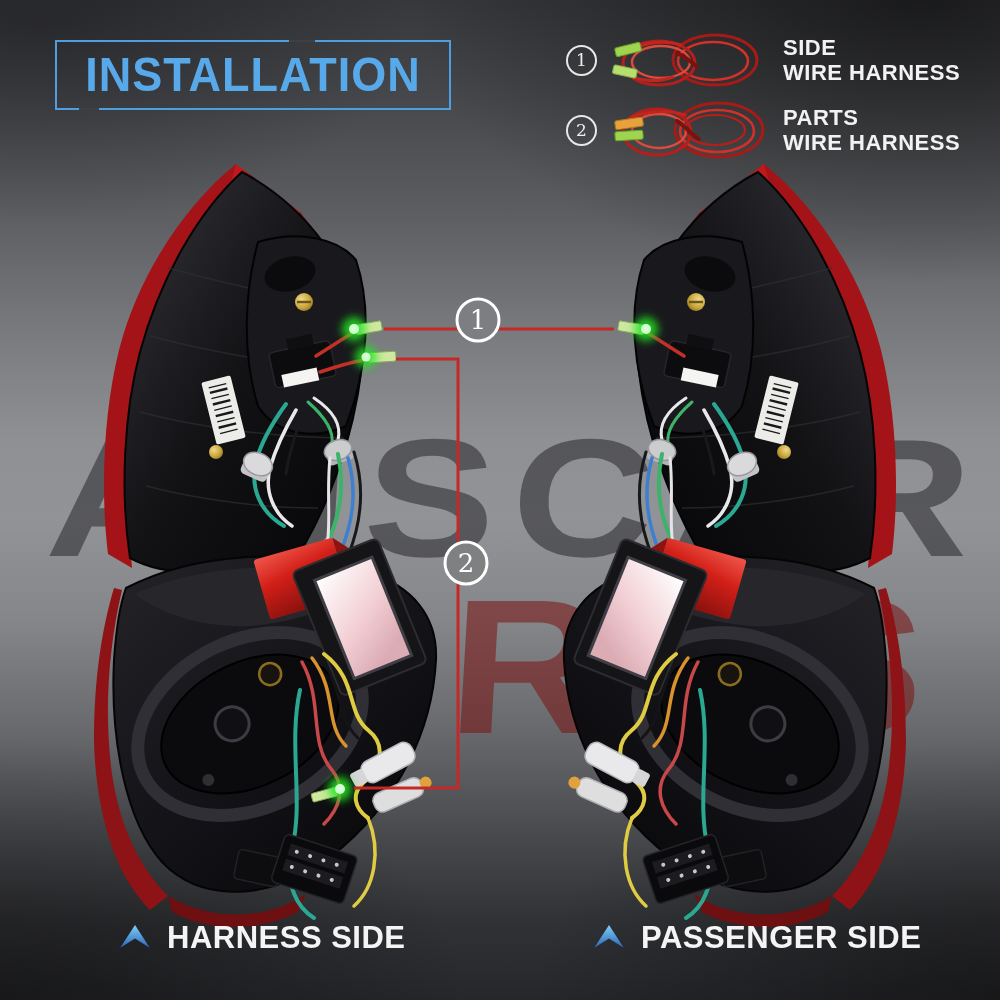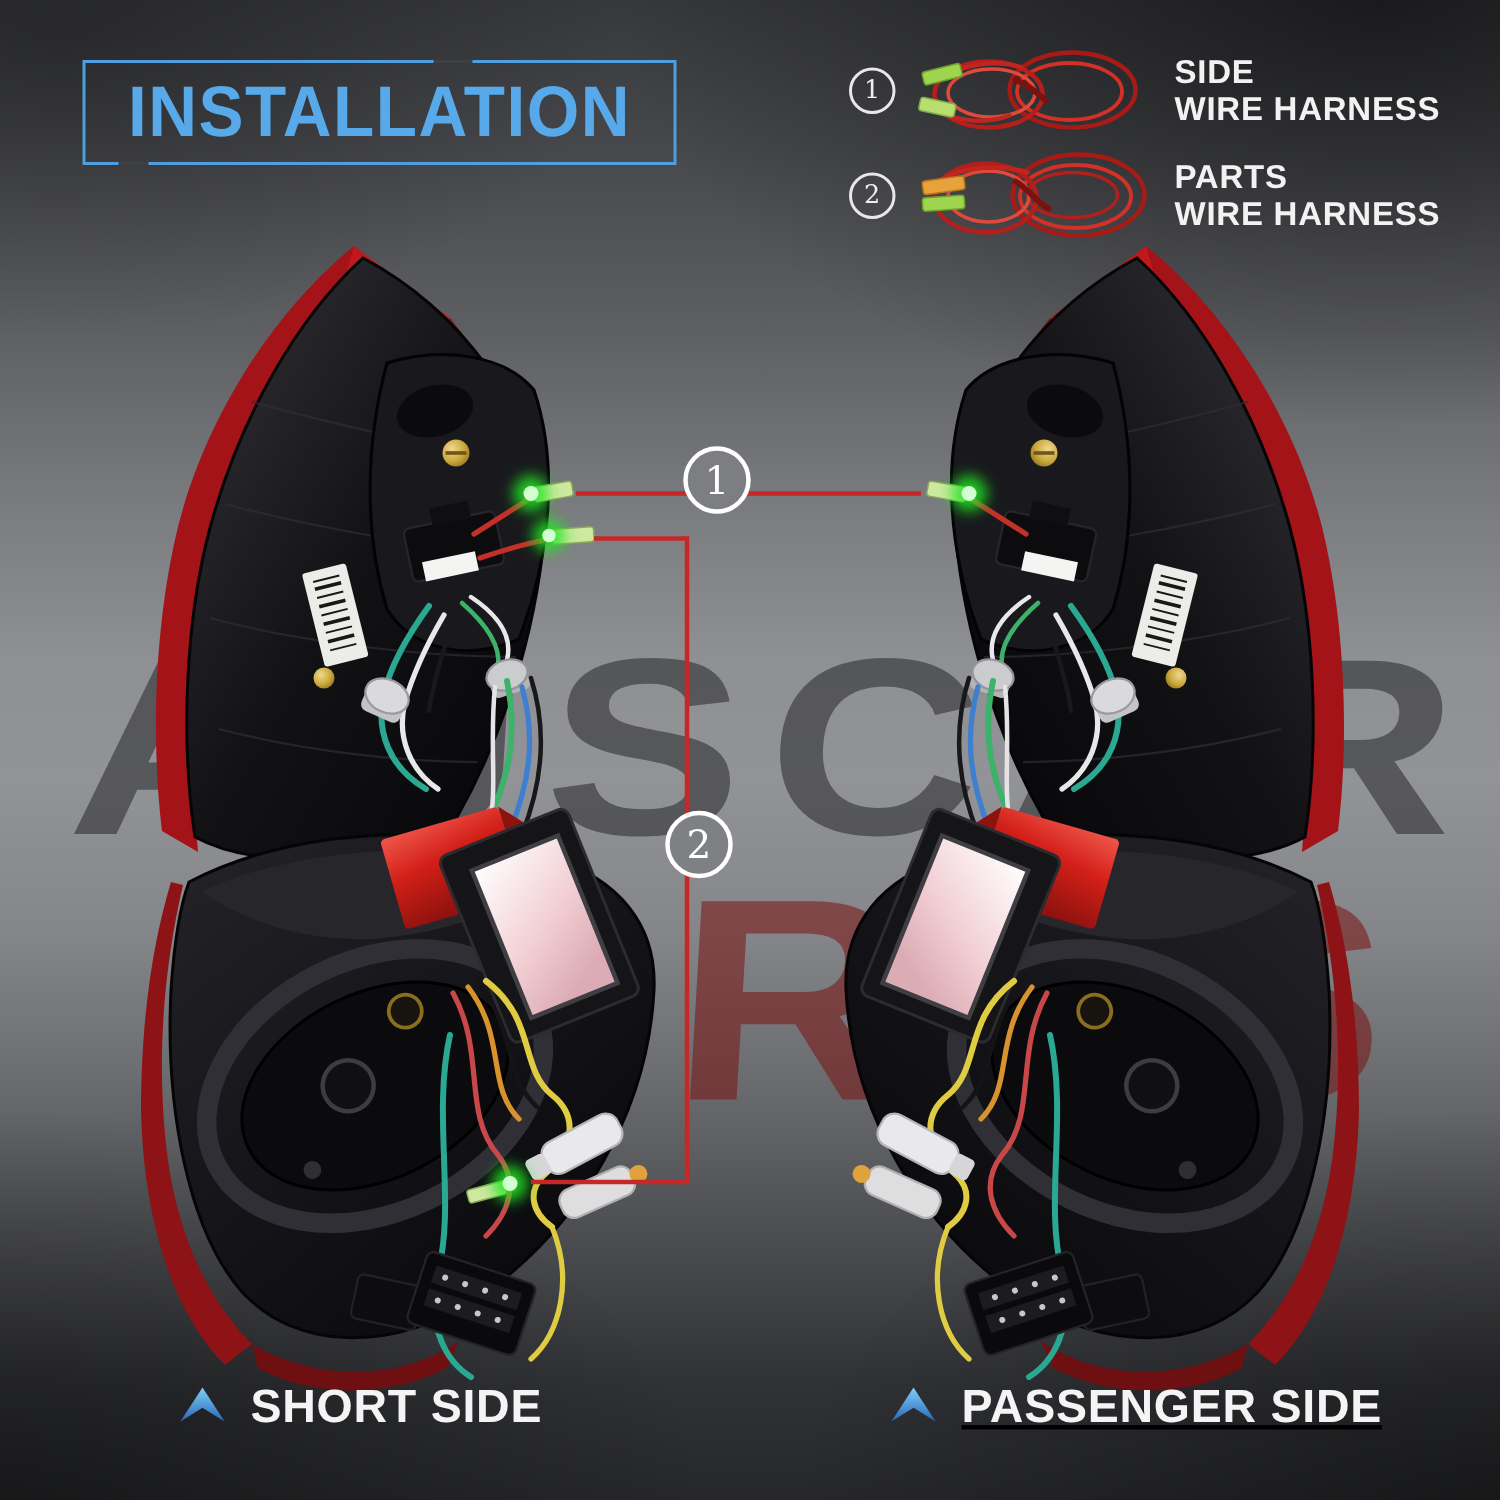--- a/index.html
+++ b/index.html
@@ -47,21 +47,21 @@
   .wm-1{left:48px;top:402px;font-size:168px;letter-spacing:14px;color:rgba(28,28,33,0.50);
         transform:scaleX(1.17) skewX(-3deg);}
   .wm-2{left:122px;top:556px;font-size:192px;letter-spacing:20px;color:rgba(122,18,18,0.55);
         transform:scaleX(1.12) skewX(-3deg);}
   
   .diagram{position:absolute;inset:0;z-index:4;}
   
   .side-label{position:absolute;z-index:6;display:flex;align-items:center;gap:15px;}
   .side-label .txt{color:#f4f4f4;font-weight:bold;font-size:31px;letter-spacing:0.5px;white-space:nowrap;}
   .lbl-driver{left:118px;top:920px;}
-  .lbl-passenger{left:592px;top:920px;text-decoration:underline;}
+  .lbl-passenger{left:592px;top:920px;}
 </style>
 </head>
 <body>
 
 <div class="stage">
   <div class="vignette"></div>
 
   <div class="wm wm-1">AUSCAR</div>
   <div class="wm wm-2">PARTS</div>
 
@@ -313,21 +313,21 @@
   <div class="side-label lbl-driver">
     <svg width="34" height="30" viewBox="0 0 30 26">
       <defs>
           <linearGradient id="gA1" x1="0" y1="0" x2="0" y2="1">
         <stop offset="0" stop-color="#7fd0f8"></stop>
             <stop offset="1" stop-color="#2a66b8"></stop>
       </linearGradient>
         </defs>
       <path d="M15,1.5 L28,21.5 L15,13.5 L2,21.5 Z" fill="url(#gA1)"></path>
     </svg>
-    <span class="txt">SHORT SIDE</span>
+    <span class="txt">HARNESS SIDE</span>
   </div>
   <div class="side-label lbl-passenger">
     <svg width="34" height="30" viewBox="0 0 30 26">
       <defs>
           <linearGradient id="gA2" x1="0" y1="0" x2="0" y2="1">
         <stop offset="0" stop-color="#7fd0f8"></stop>
             <stop offset="1" stop-color="#2a66b8"></stop>
       </linearGradient>
         </defs>
       <path d="M15,1.5 L28,21.5 L15,13.5 L2,21.5 Z" fill="url(#gA2)"></path>

